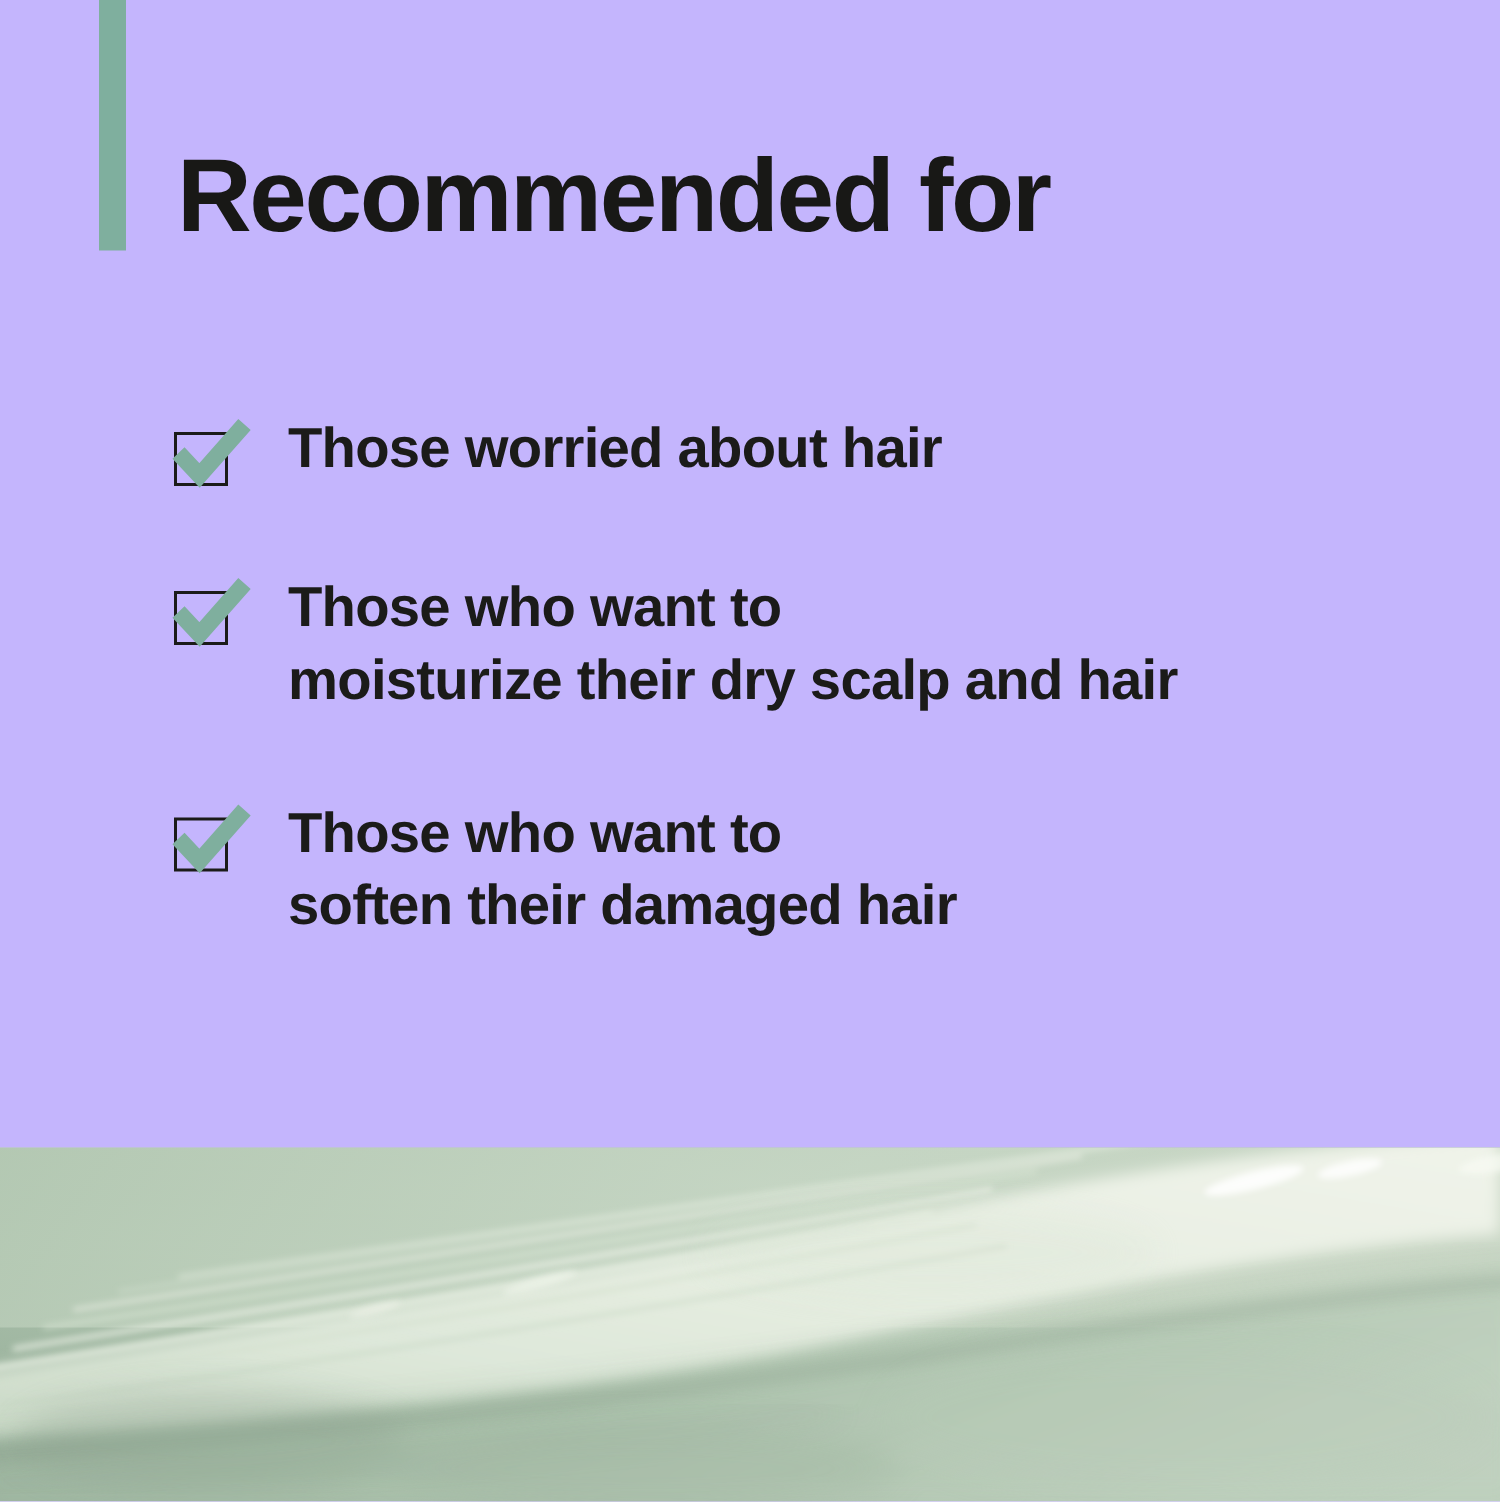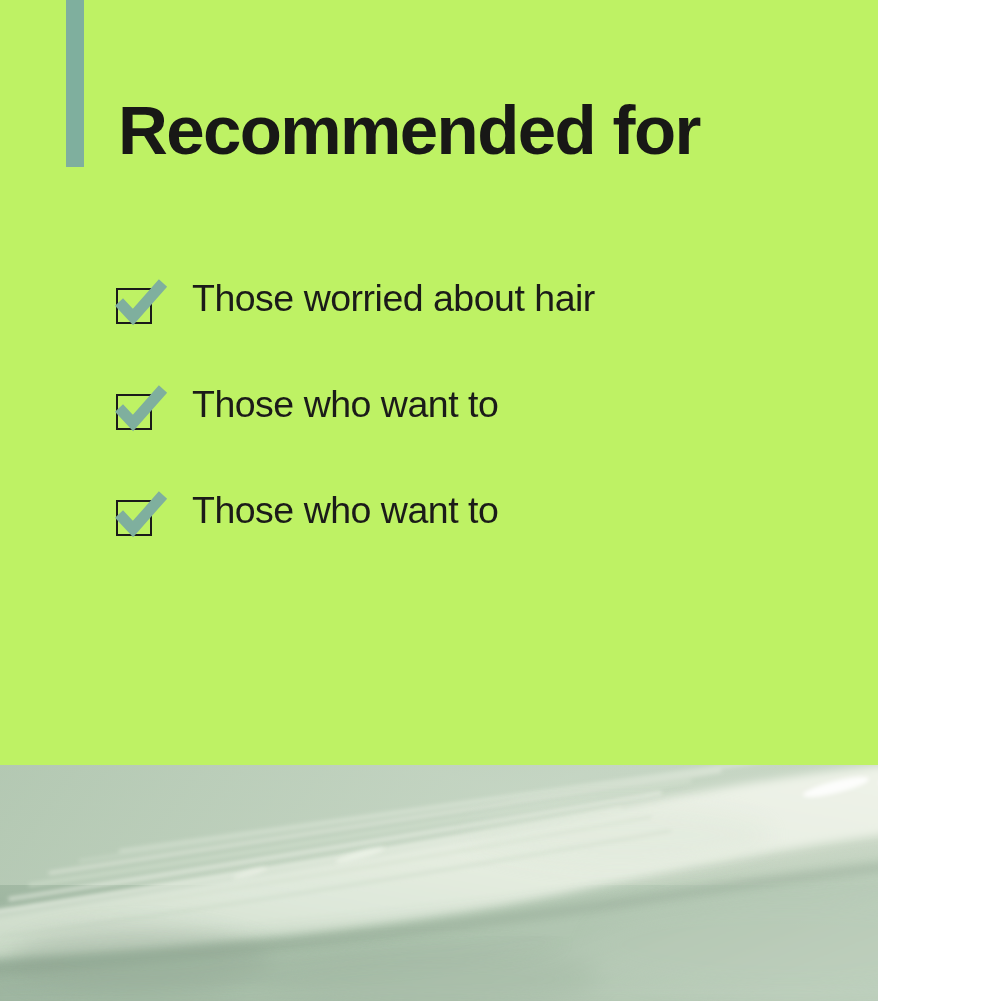--- a/index.html
+++ b/index.html
@@ -9,23 +9,23 @@
   }
   body {
     width: 1000px;
     height: 1001px;
     background: #ffffff;
     font-family: "Liberation Sans", sans-serif;
     overflow: hidden;
   }
   .page {
     position: relative;
-    width: 878px;
+    width: 1000px;
     height: 1001px;
-    background: #bef264;
+    background: #c4b5fd;
     overflow: hidden;
   }
 
   
   .accent-bar {
     position: absolute;
     left: 66px;
     top: 0;
     width: 18px;
     height: 167px;
@@ -82,21 +82,21 @@
     left: 0;
     top: 0;
     width: 56px;
     height: 56px;
     overflow: visible;
   }
 
   .check-text {
     margin-left: 35px;
     font-size: 37.5px;
-    font-weight: 400;
+    font-weight: 700;
     line-height: 1.30;
     color: #1b1b19;
     letter-spacing: -0.5px;
     padding-top: 2px;
   }
   .check-text .line { display: block; white-space: nowrap; }
 
   
   .photo {
     position: absolute;
@@ -134,32 +134,34 @@
 
     <div class="check-item">
       <div class="checkbox">
         <div class="box"></div>
         <svg class="tick" viewBox="0 0 56 56">
           <path d="M6 23 L20 38 L50 4" fill="none" stroke="#7FAF9E" stroke-width="11" stroke-linecap="butt" stroke-linejoin="miter"></path>
         </svg>
       </div>
       <div class="check-text">
         <span class="line">Those who want to</span>
+        <span class="line">moisturize their dry scalp and hair</span>
       </div>
     </div>
 
     <div class="check-item">
       <div class="checkbox">
         <div class="box"></div>
         <svg class="tick" viewBox="0 0 56 56">
           <path d="M6 23 L20 38 L50 4" fill="none" stroke="#7FAF9E" stroke-width="11" stroke-linecap="butt" stroke-linejoin="miter"></path>
         </svg>
       </div>
       <div class="check-text">
         <span class="line">Those who want to</span>
+        <span class="line">soften their damaged hair</span>
       </div>
     </div>
 
   </div>
 
   <div class="photo">
     <svg viewBox="0 0 1000 236" preserveAspectRatio="none">
       <defs>
         <linearGradient id="bg" x1="0" y1="1" x2="1" y2="0">
           <stop offset="0%" stop-color="#8fa894"></stop>

